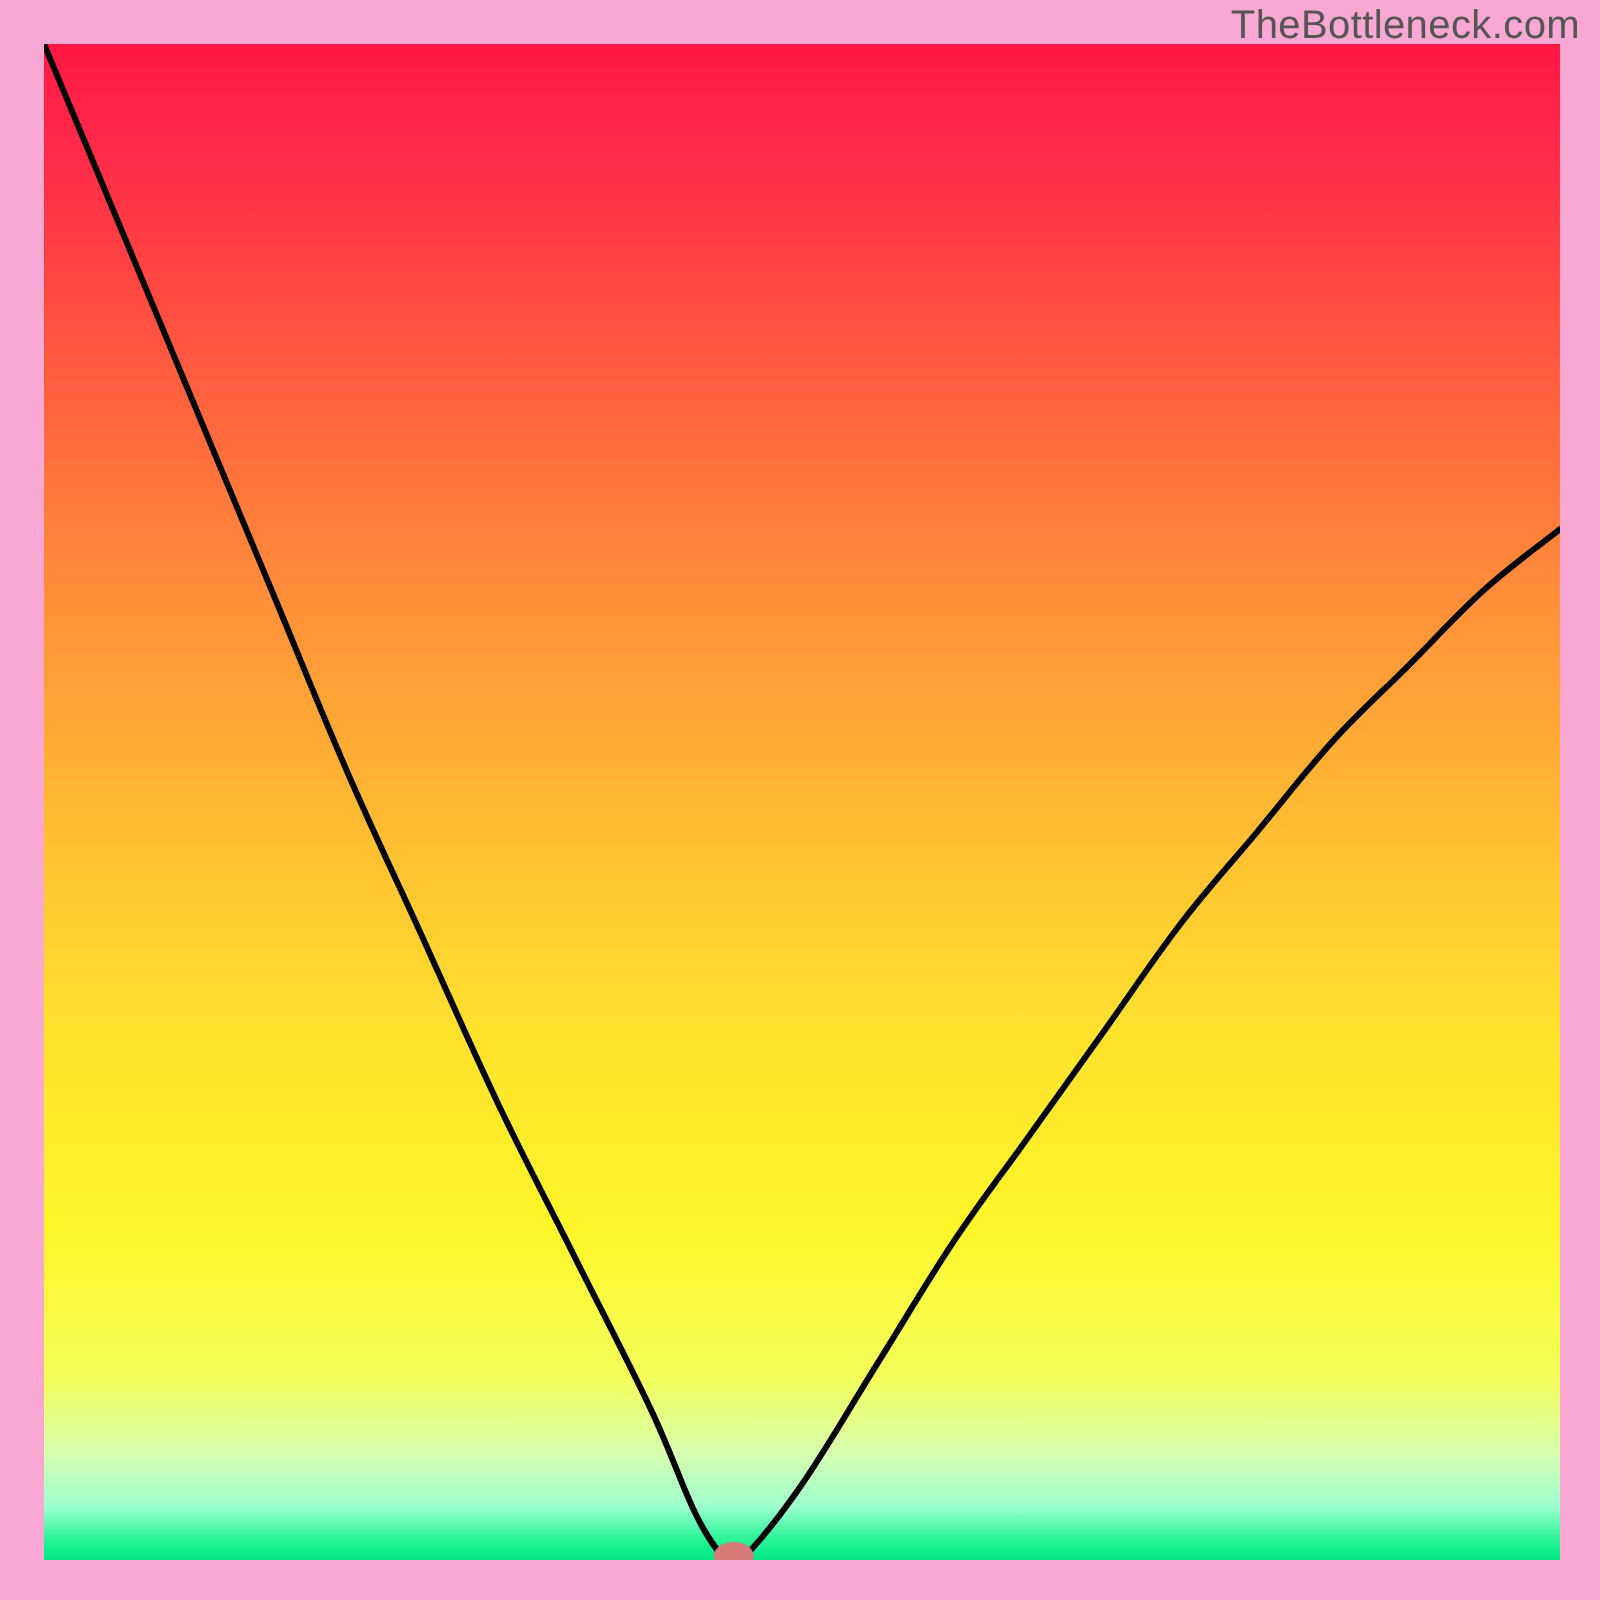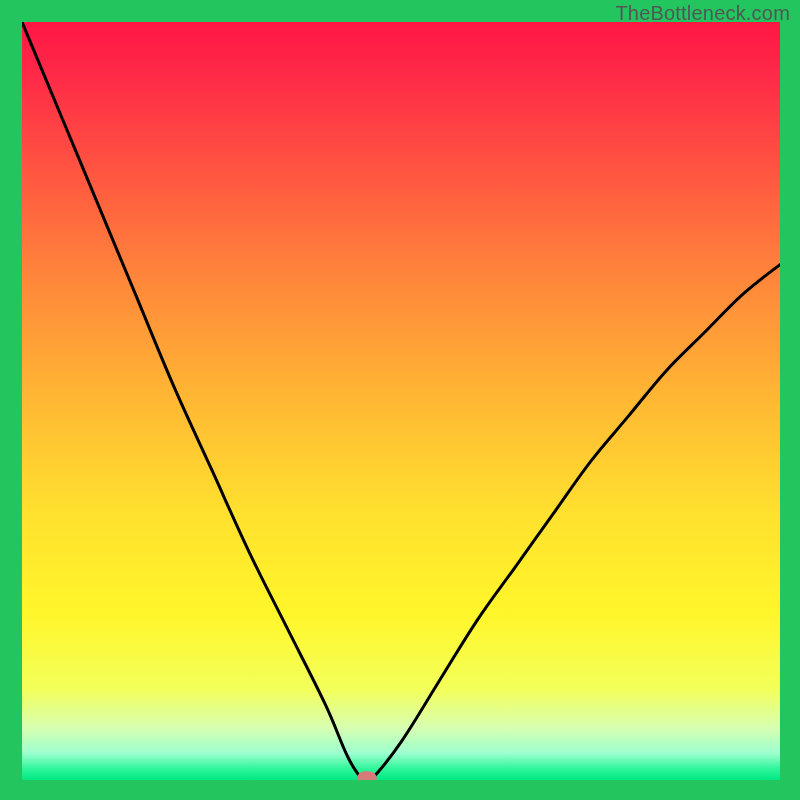--- a/index.html
+++ b/index.html
@@ -8,21 +8,21 @@
     width: 800px;
     height: 800px;
     overflow: hidden;
     background: #000;
     font-family: Arial, Helvetica, sans-serif;
   }
   .frame {
     position: relative;
     width: 800px;
     height: 800px;
-    background: #22c55e;
+    background: #f9a8d4;
   }
   .watermark {
     position: absolute;
     top: 2px;
     right: 10px;
     color: #555;
     font-size: 20px;
     font-weight: 500;
     letter-spacing: 0.2px;
     z-index: 10;

